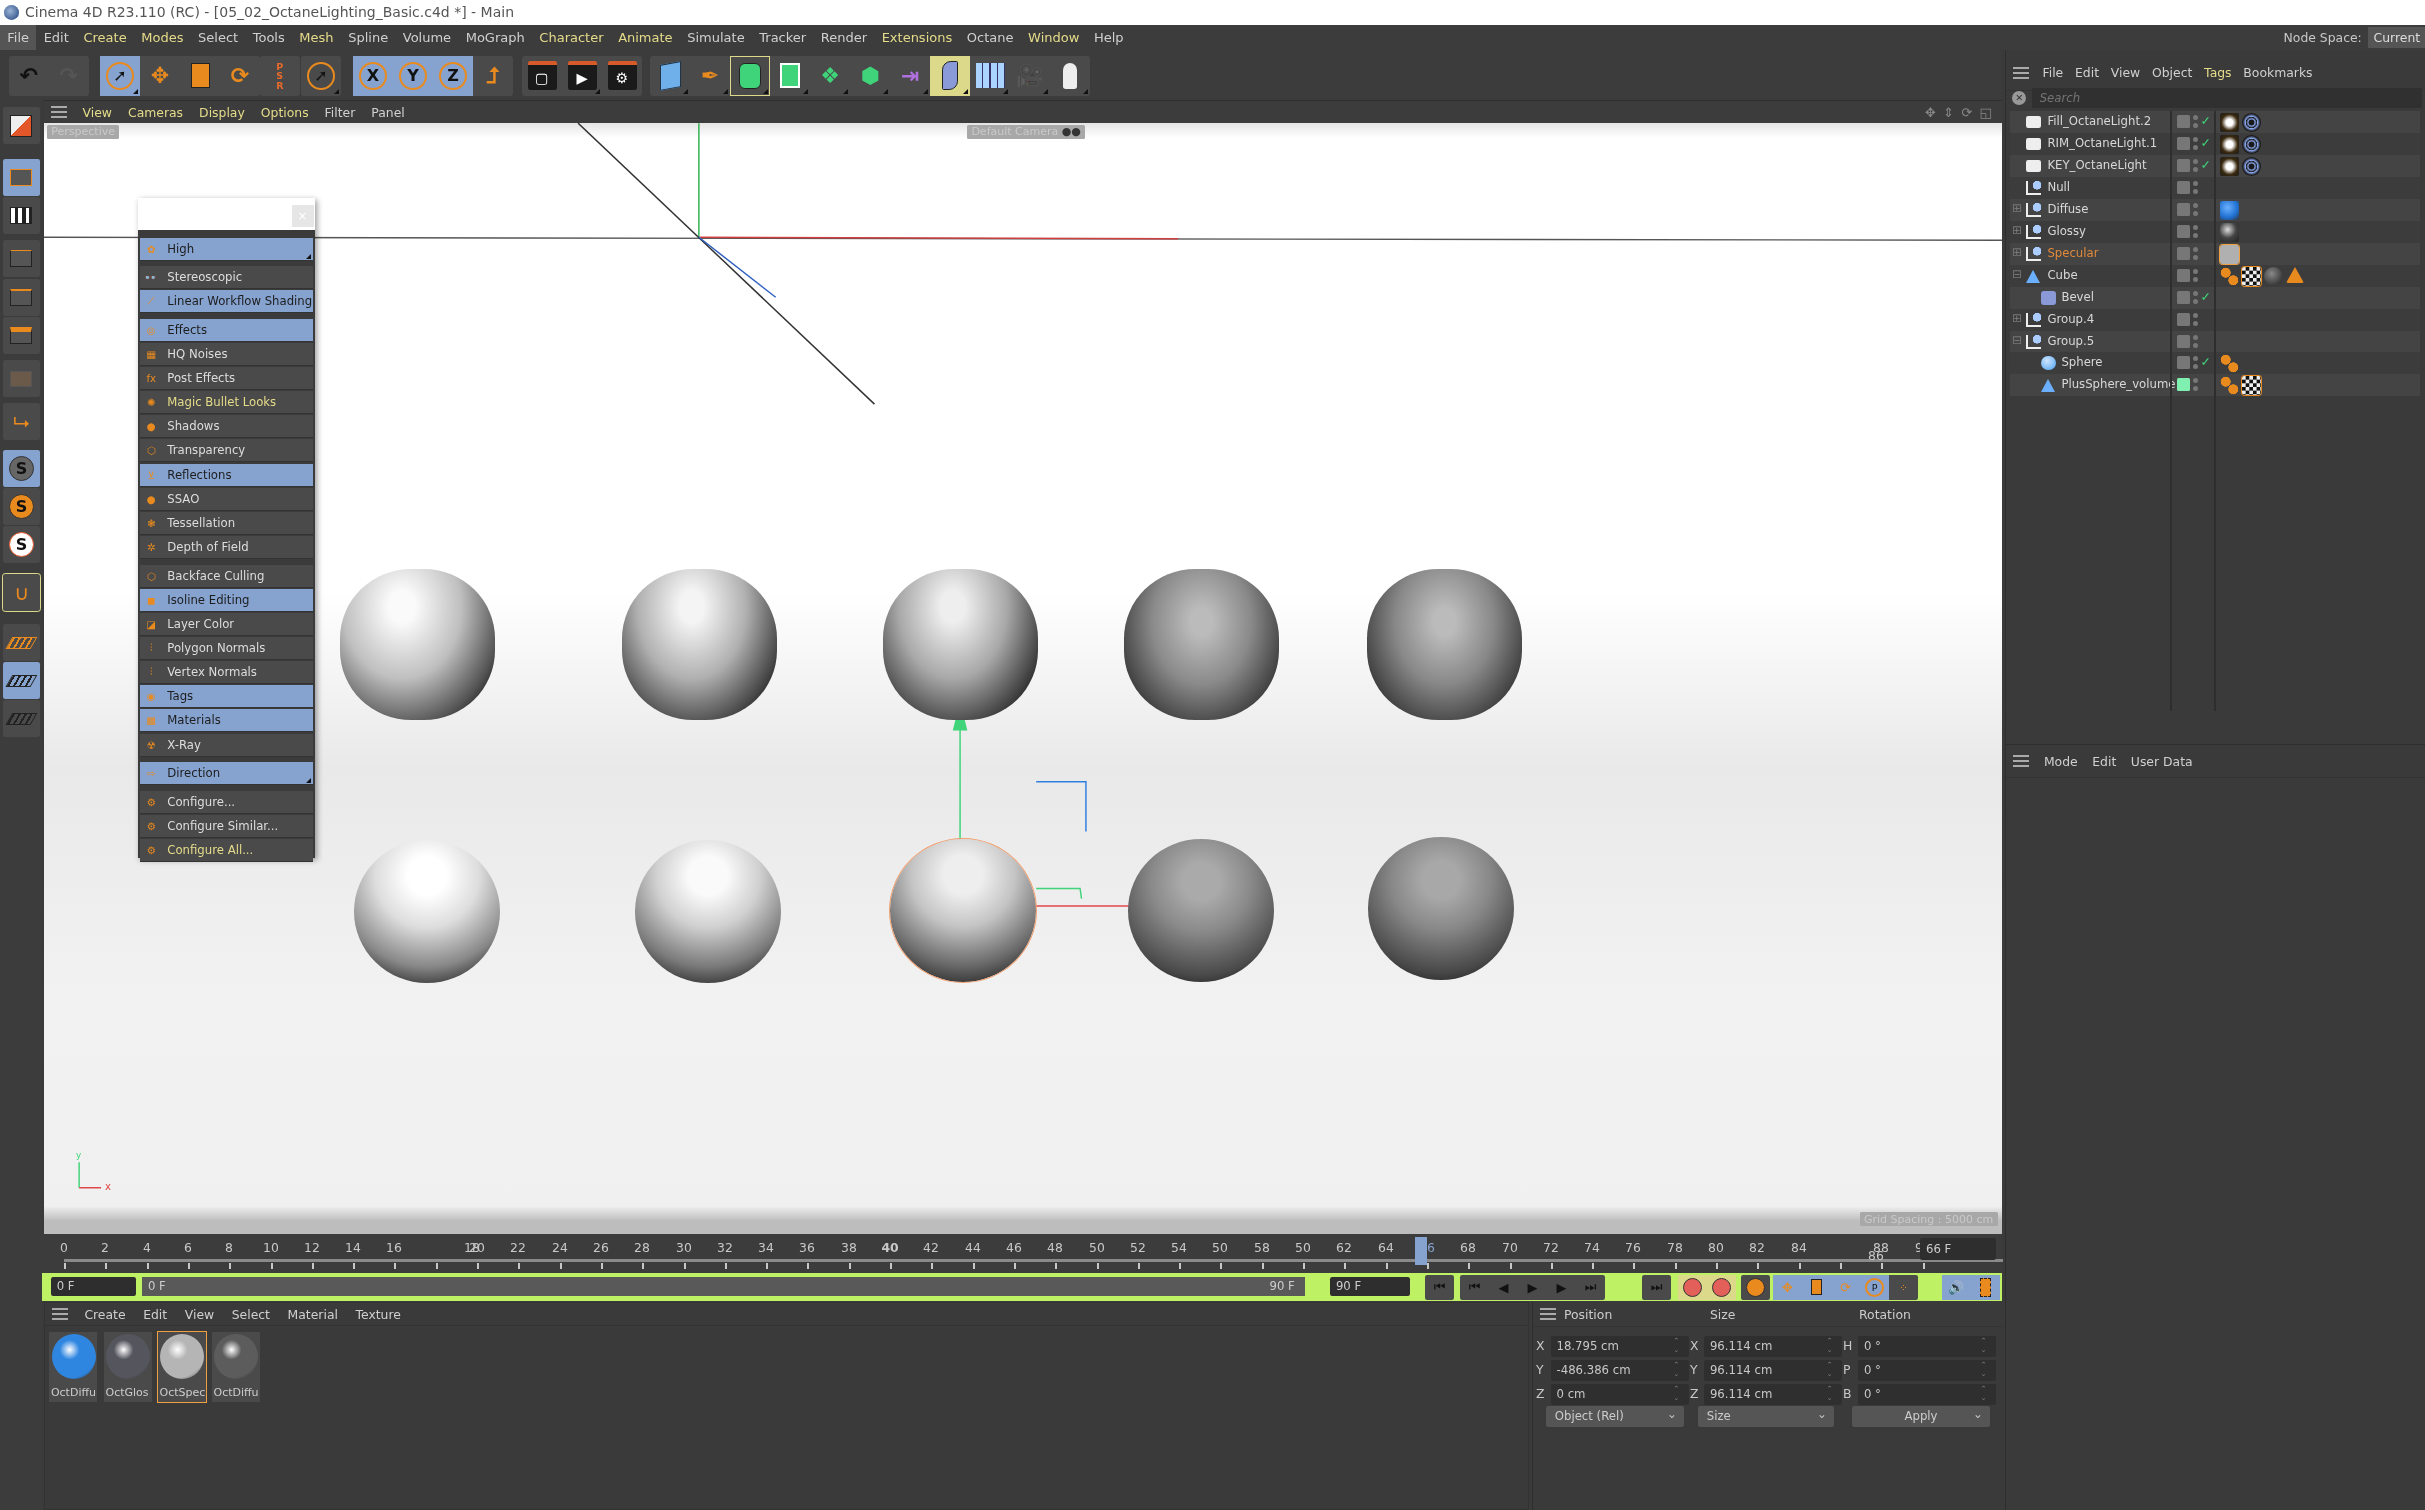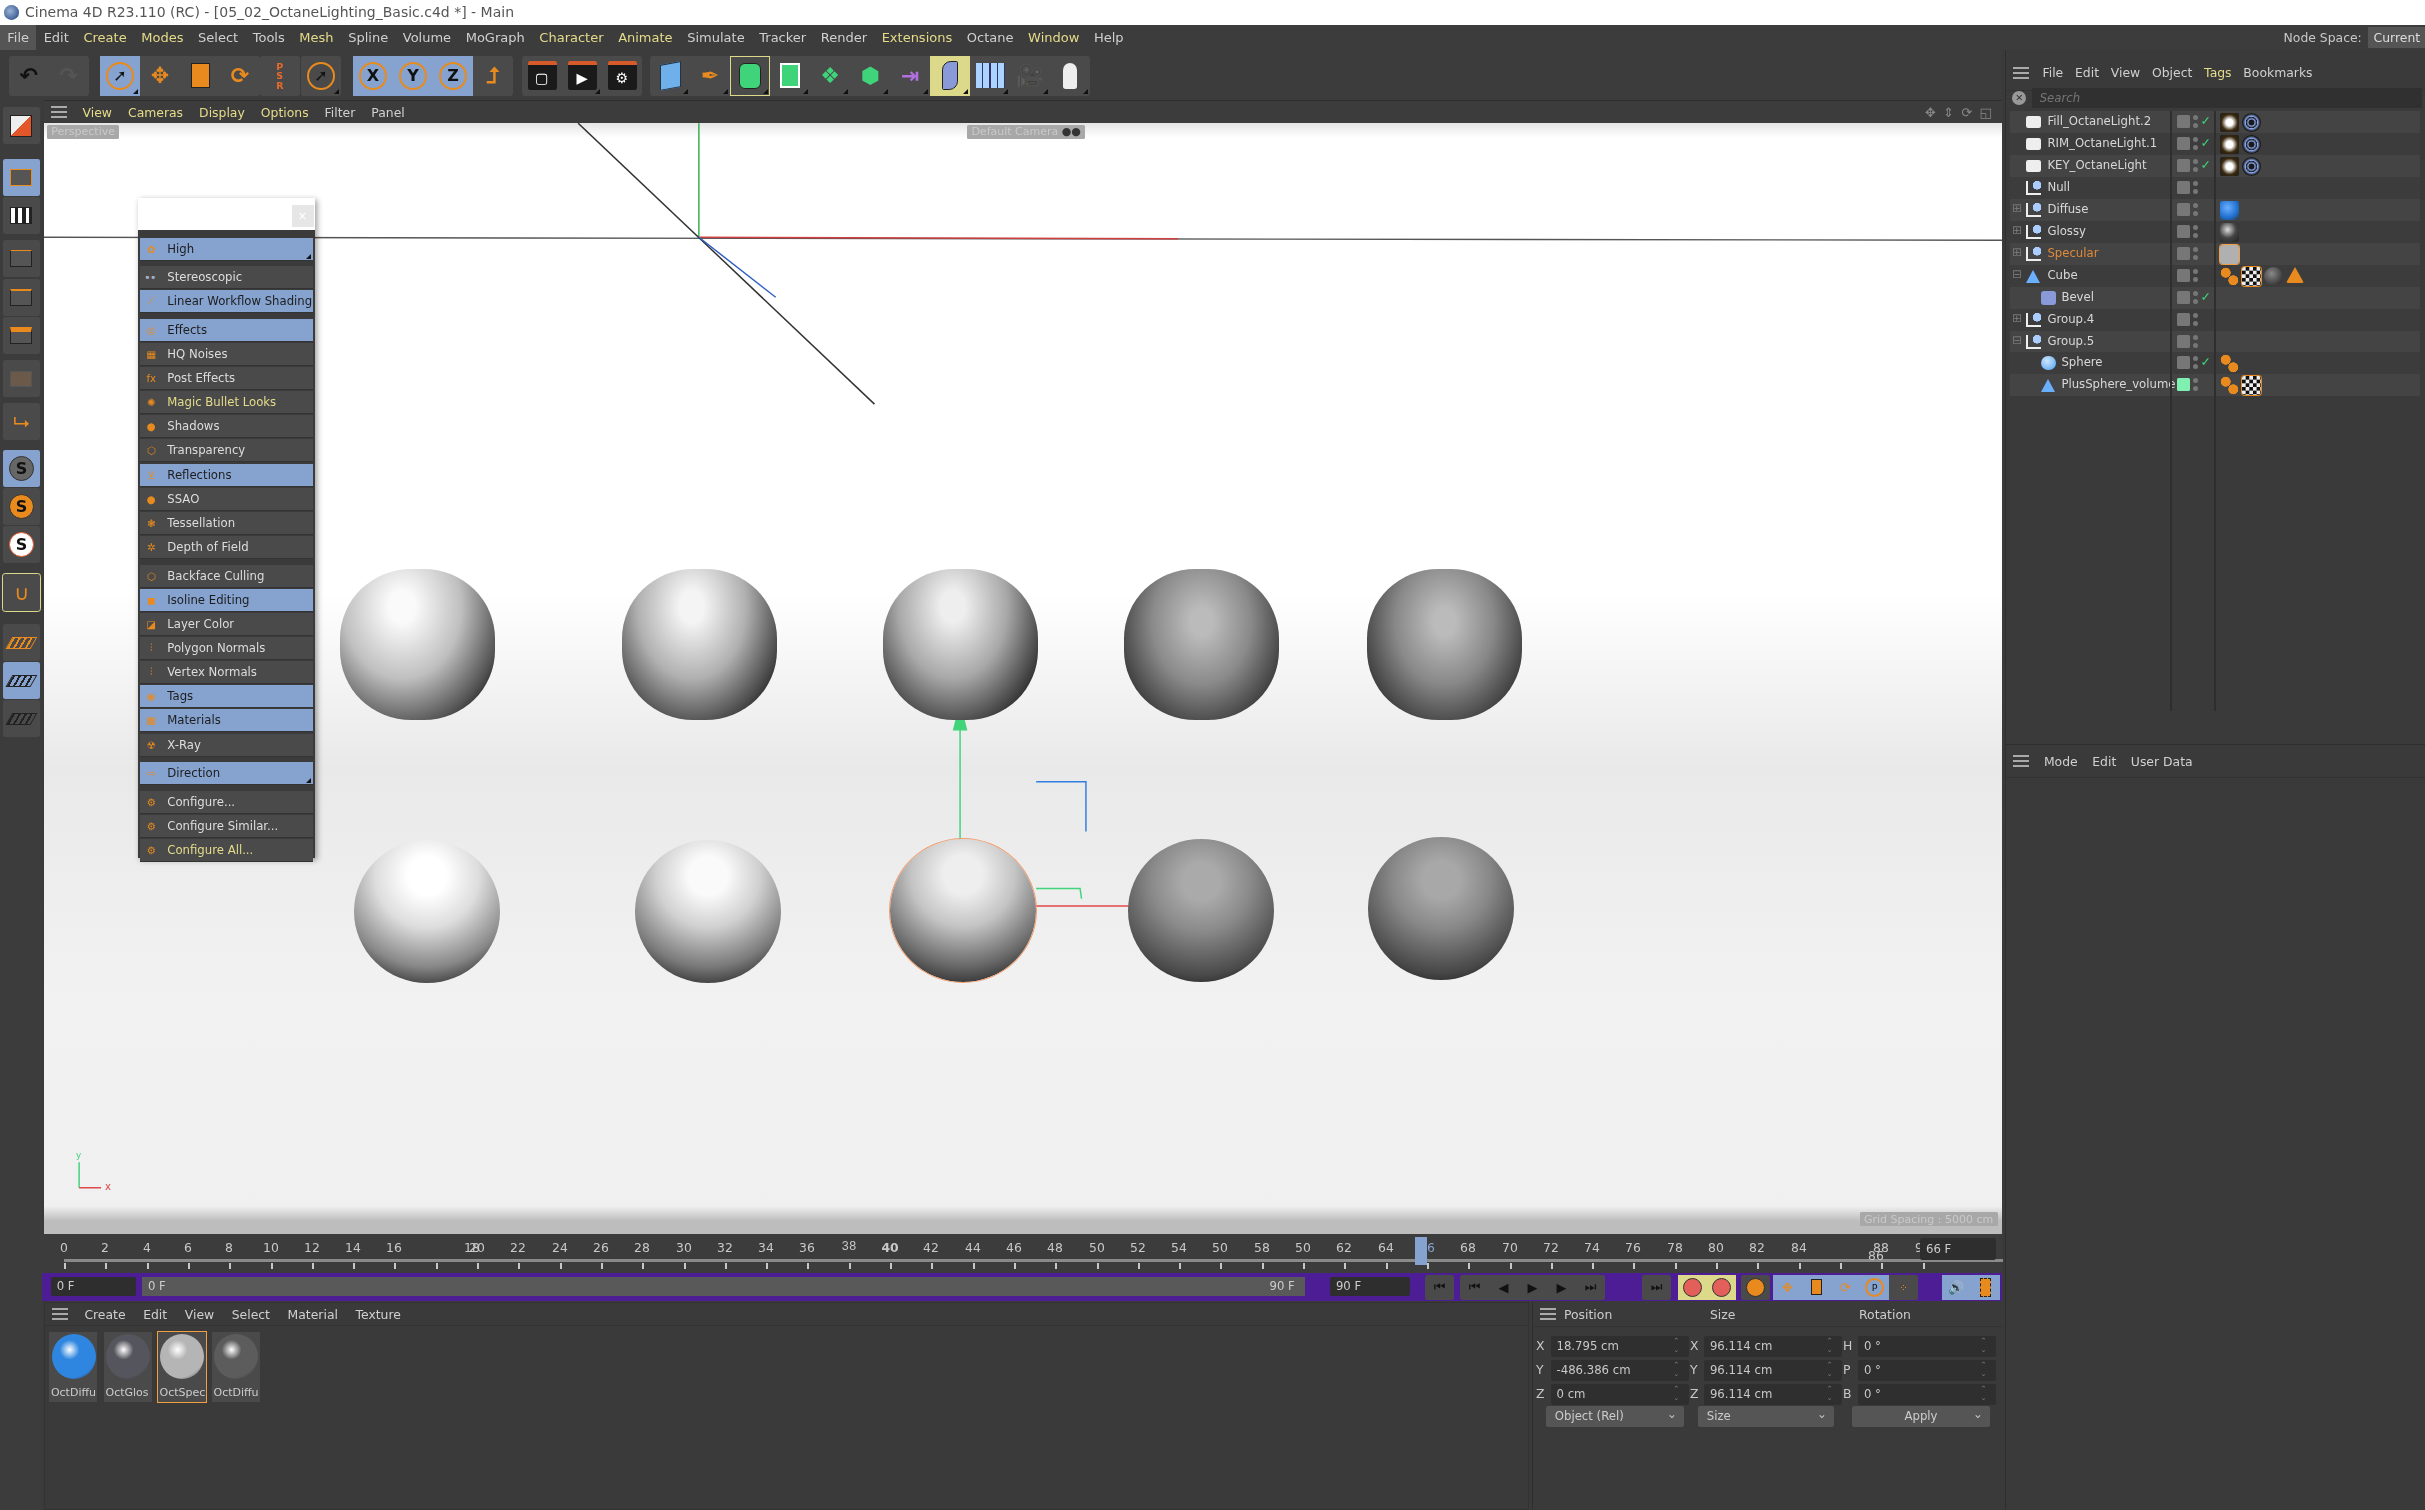--- a/index.html
+++ b/index.html
@@ -53,21 +53,21 @@
   .mrow .ic { width:14.6px; height:14.6px; margin: 0 8.8px 0 4.4px; display:flex; align-items:center; justify-content:center; font-size:10.2px; }
   .mrow .dd::after { content:""; position:absolute; right:1.5px; bottom:1.5px; border-left:5.1px solid transparent; border-bottom:5.1px solid #111; }
   
   #timeline { left:42px; top:1234px; width:1960px; height:40px; background:#3c3c3c; }
   #ruler { position:absolute; left:22px; top:0; width:1939px; height:40px; }
   .tick-label { position:absolute; top:5.9px; font-size:12.4px; color:#c8c8c8; transform:translateX(-50%); }
   .tick { position:absolute; top:29px; width:1.5px; height:5.9px; background:#c8c8c8; }
   #rulerline { position:absolute; left:0; top:25px; width:1939px; height:2.9px; background:#8a8a8a; }
   #playhead { position:absolute; top:2.9px; width:11.7px; height:28px; background:#86a3d0; }
   #curframe { position:absolute; right:5.9px; top:4.4px; width:76px; height:22px; background:#2e2e2e; border-radius:2.2px; font-size:11.7px; line-height:22px; padding-left:5.9px; color:#ccc; }
-  #transport { left:42px; top:1273px; width:1960px; height:28px; background:#4c1d95; }
+  #transport { left:42px; top:1273px; width:1960px; height:28px; background:#bef264; }
   .field { position:absolute; height:19px; background:#2e2e2e; border-radius:2.2px; font-size:11.7px; line-height:19px; padding-left:5.9px; color:#ccc; }
   .rangebar { position:absolute; left:100px; top:4.4px; width:1163px; height:19px; background:#595959; font-size:11.7px; line-height:19px; padding-left:5.9px; color:#ccc; }
   .tr-group { position:absolute; top:1.5px; height:25px; background:#4a4a4a; border-radius:2.2px; display:flex; }
   .tr-btn { width:29px; height:25px; display:flex; align-items:center; justify-content:center; color:#111; font-size:13px; }
   .tr-btn.on { background:#86a3d0; }
   .tr-btn.yel { background:#dcd98a; }
   .rec { width:19px; height:19px; border-radius:50%; background:#e35f5a; border:1.5px solid #333; }
   .orgdot { width:19px; height:19px; border-radius:50%; background:#e88a1e; border:1.5px solid #333; }
   
   #matmgr { left:44px; top:1302px; width:1485px; height:208px; background:#3a3a3a; border:0.7px solid #333; }
@@ -491,21 +491,21 @@
       <span class="tick-label" style="left: 578px;">28</span>
       <span class="tick" style="left: 578px;"></span>
       <span class="tick-label" style="left: 620px;">30</span>
       <span class="tick" style="left: 620px;"></span>
       <span class="tick-label" style="left: 661px;">32</span>
       <span class="tick" style="left: 661px;"></span>
       <span class="tick-label" style="left: 702px;">34</span>
       <span class="tick" style="left: 702px;"></span>
       <span class="tick-label" style="left: 743px;">36</span>
       <span class="tick" style="left: 743px;"></span>
-      <span class="tick-label" style="left: 785px; font-family: Liberation Mono, monospace;">38</span>
+      <span class="tick-label" style="left: 785px;">38</span>
       <span class="tick" style="left: 785px;"></span>
       <span class="tick-label" style="left: 826px; font-weight: bold;">40</span>
       <span class="tick" style="left: 826px;"></span>
       <span class="tick-label" style="left: 867px;">42</span>
       <span class="tick" style="left: 867px;"></span>
       <span class="tick-label" style="left: 909px;">44</span>
       <span class="tick" style="left: 909px;"></span>
       <span class="tick-label" style="left: 950px;">46</span>
       <span class="tick" style="left: 950px;"></span>
       <span class="tick-label" style="left: 991px;">48</span>

